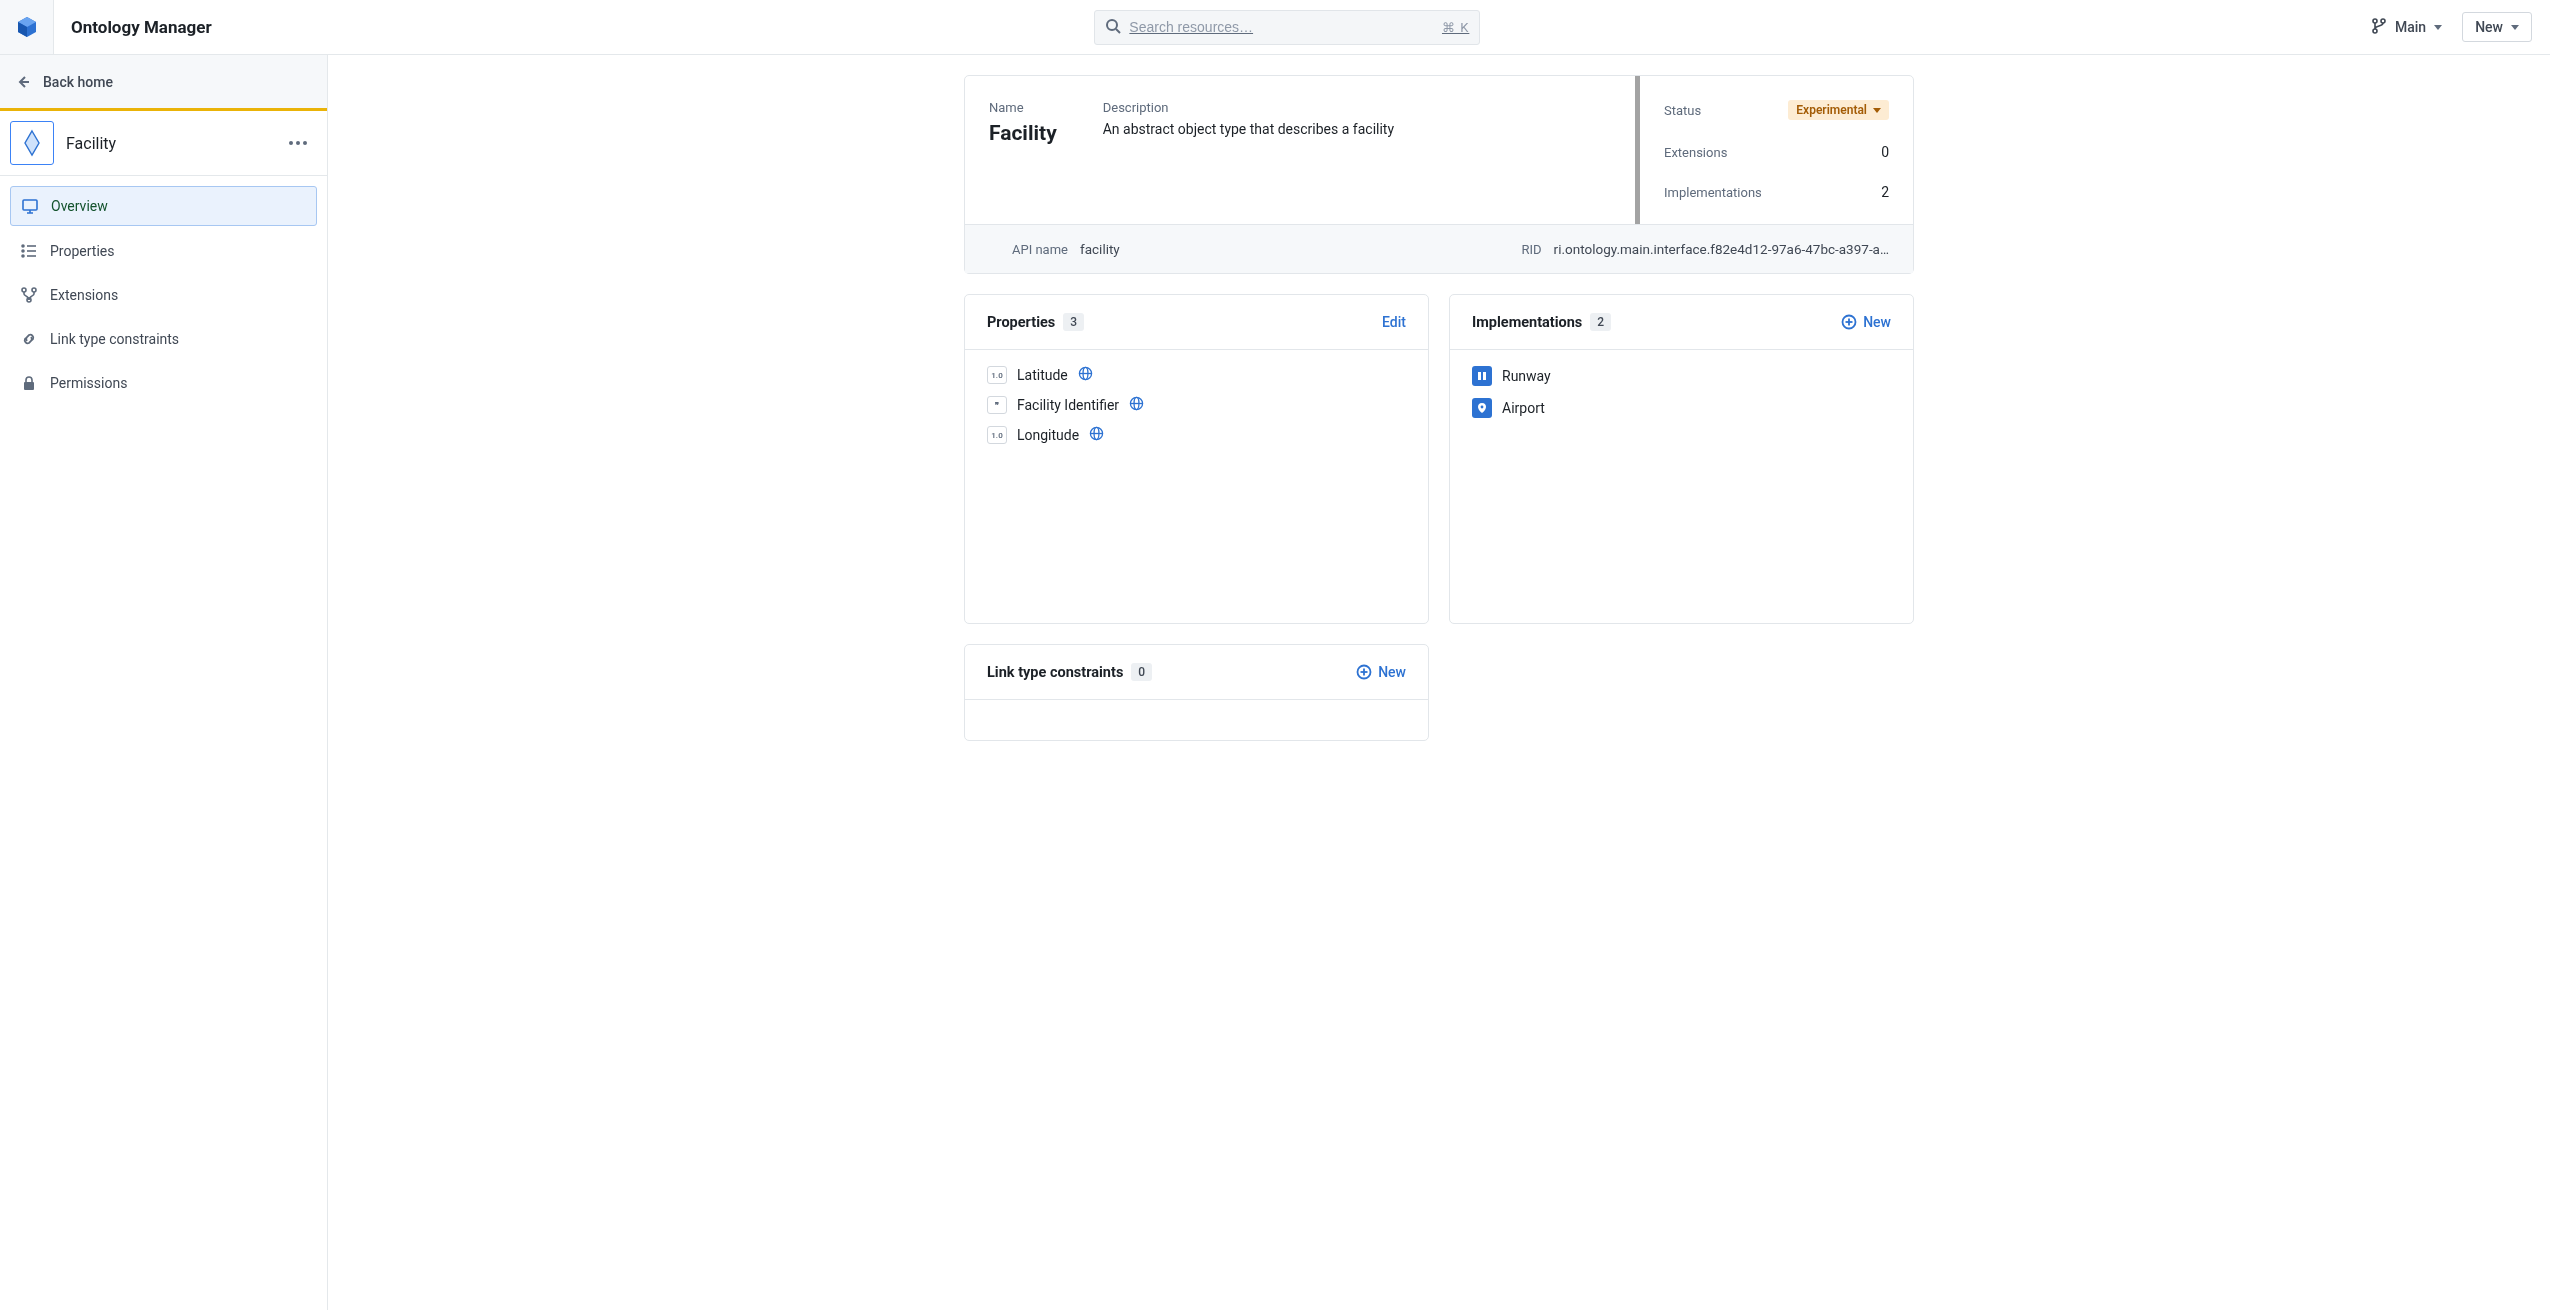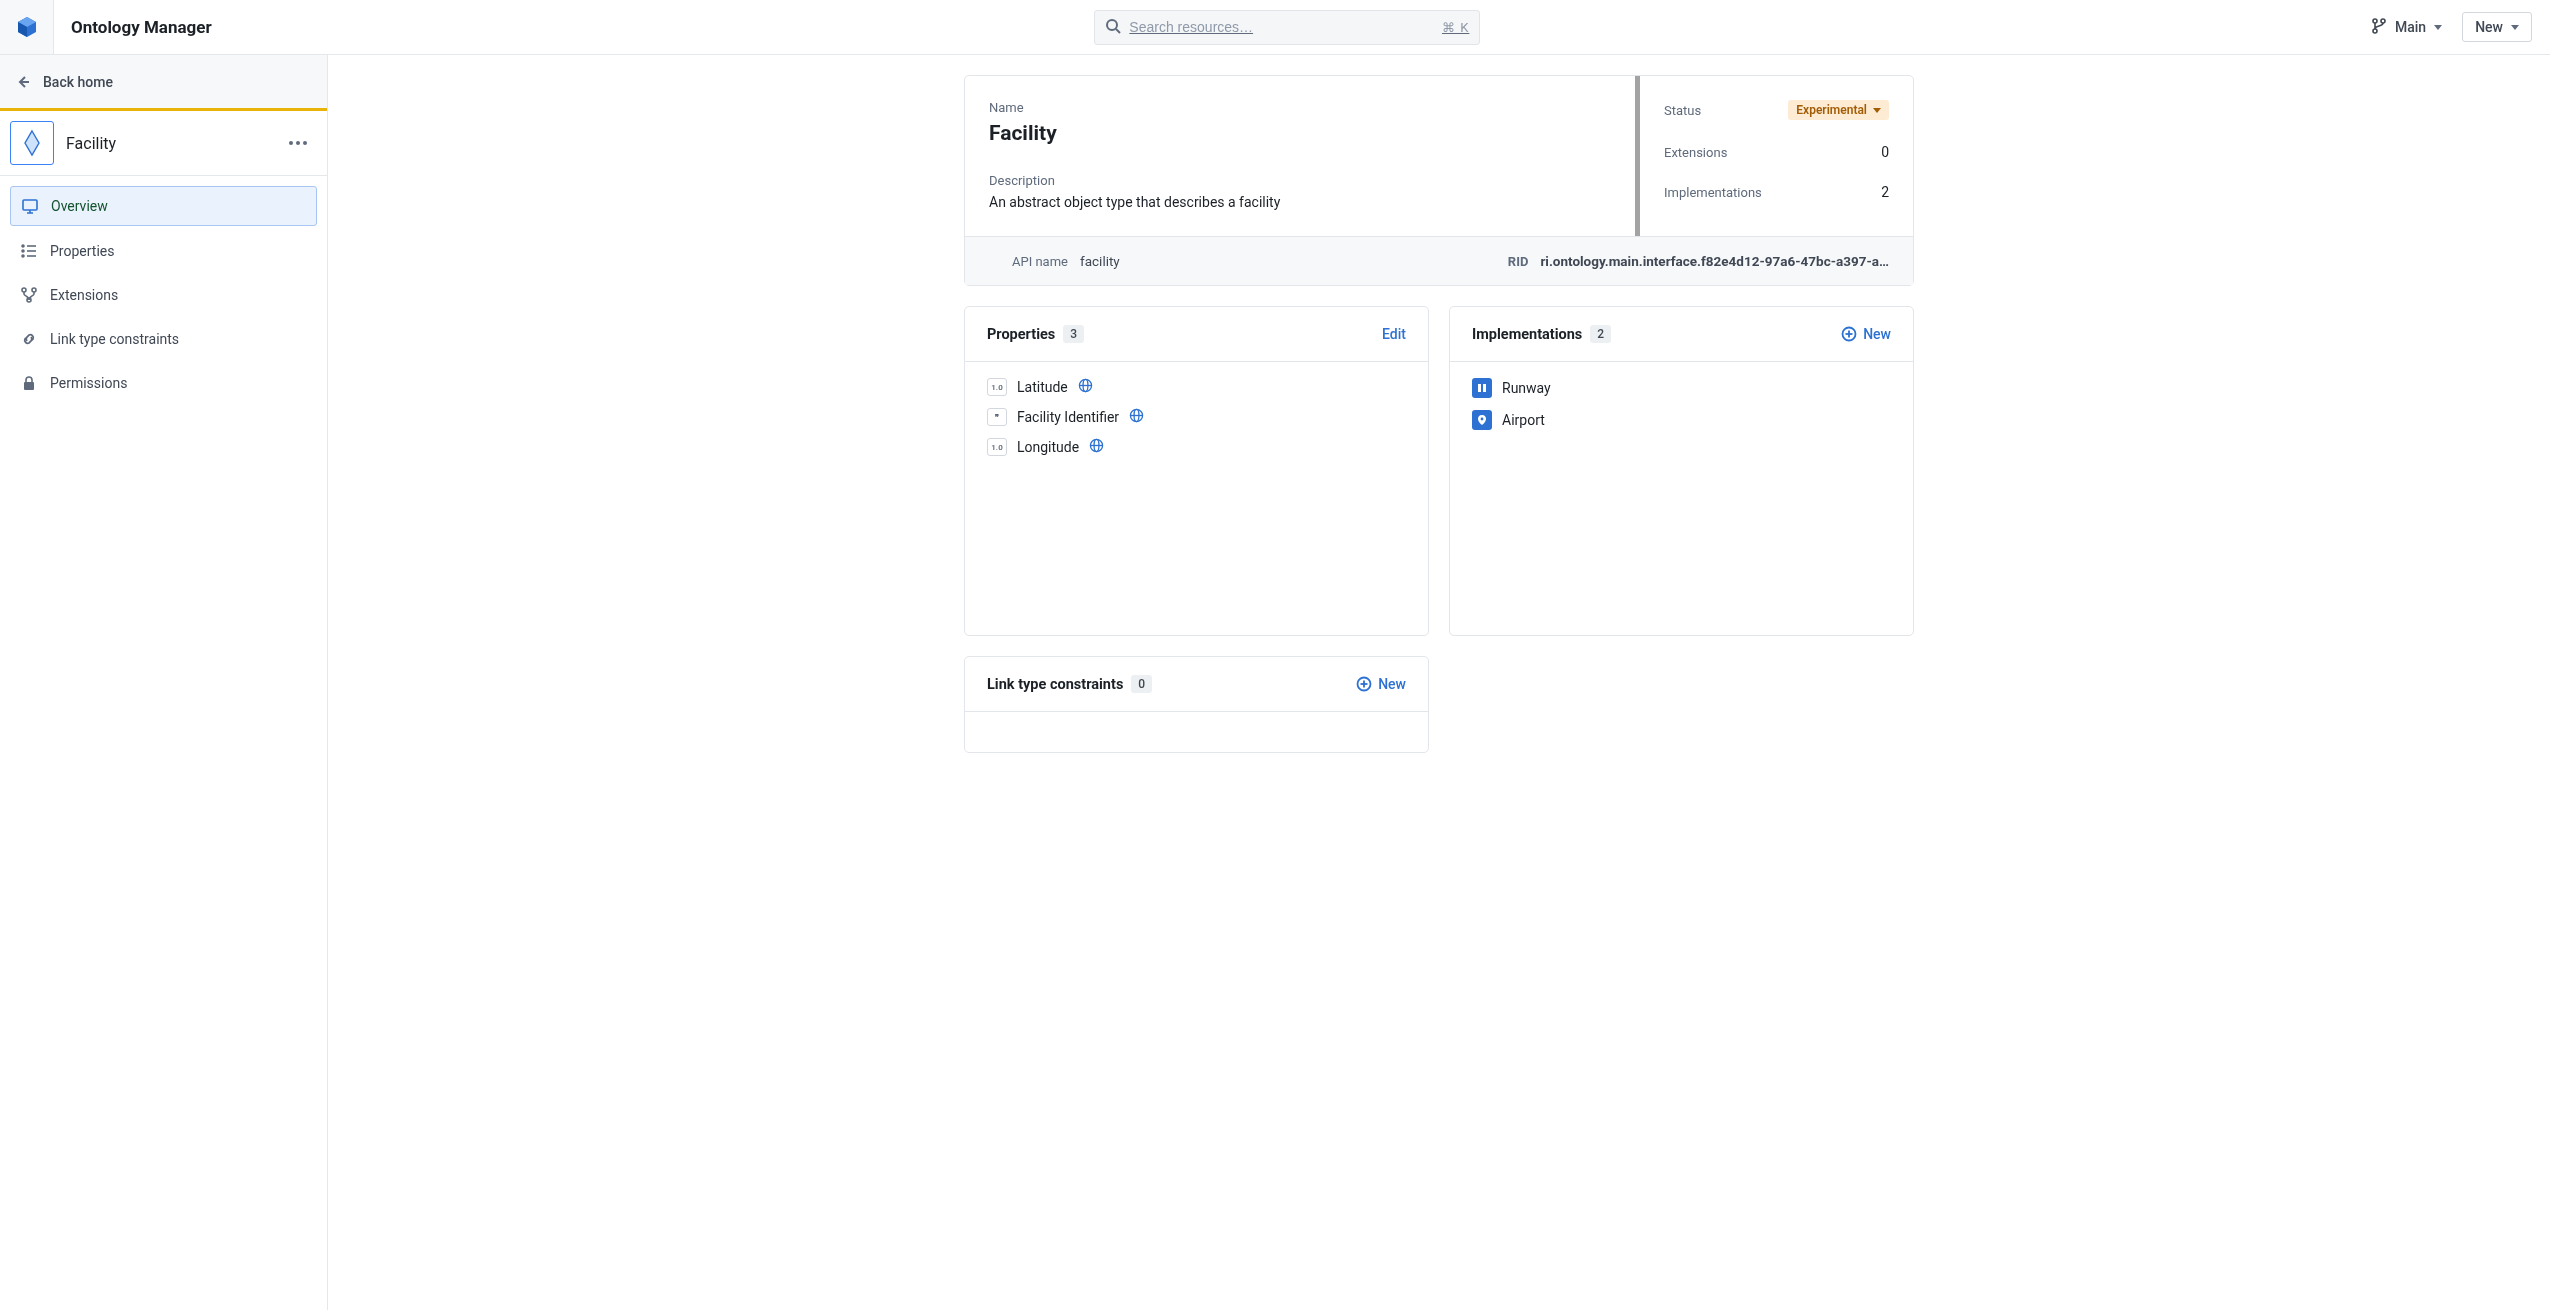--- a/index.html
+++ b/index.html
@@ -209,22 +209,22 @@
     display: flex;
     flex-direction: column;
   }
   .detail-top {
     display: flex;
   }
   .detail-left {
     flex: 1 1 auto;
     padding: 24px 24px 26px 24px;
     display: flex;
-    flex-direction: column;
-    gap: 28px;
+    flex-direction: row;
+    gap: 46px;
   }
   .detail-right {
     width: 278px;
     border-left: 5px solid #a3a3a3;
     padding: 24px 24px;
     display: flex;
     flex-direction: column;
     gap: 24px;
   }
   .field-label {
@@ -269,21 +269,21 @@
   }
   .meta-pair { display: flex; align-items: center; gap: 12px; }
   .meta-label { font-size: 13px; color: #5f6b7c; margin-left: 23px; }
   .meta-value {
     font-size: 13.5px;
     color: #404854;
     white-space: nowrap;
     overflow: hidden;
     text-overflow: ellipsis;
   }
-  .meta-pair.rid { margin-left: auto; max-width: 420px; font-weight: bold; }
+  .meta-pair.rid { margin-left: auto; max-width: 420px; }
 
   
   .two-col {
     display: flex;
     gap: 20px;
   }
   .two-col .card { flex: 1 1 0; min-height: 330px; display: flex; flex-direction: column; }
 
   .card-head {
     padding: 18px 22px;

